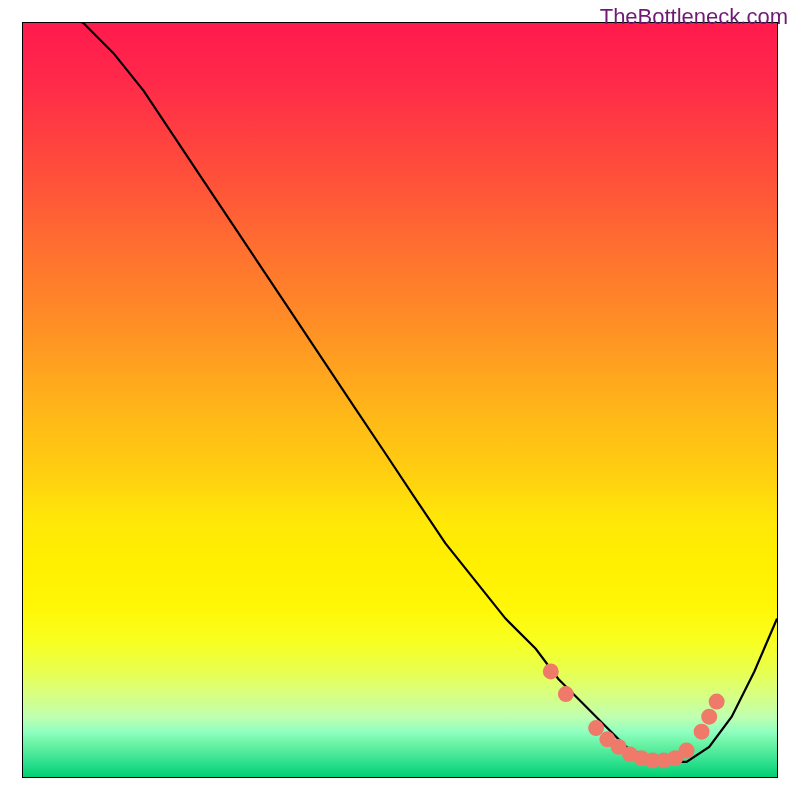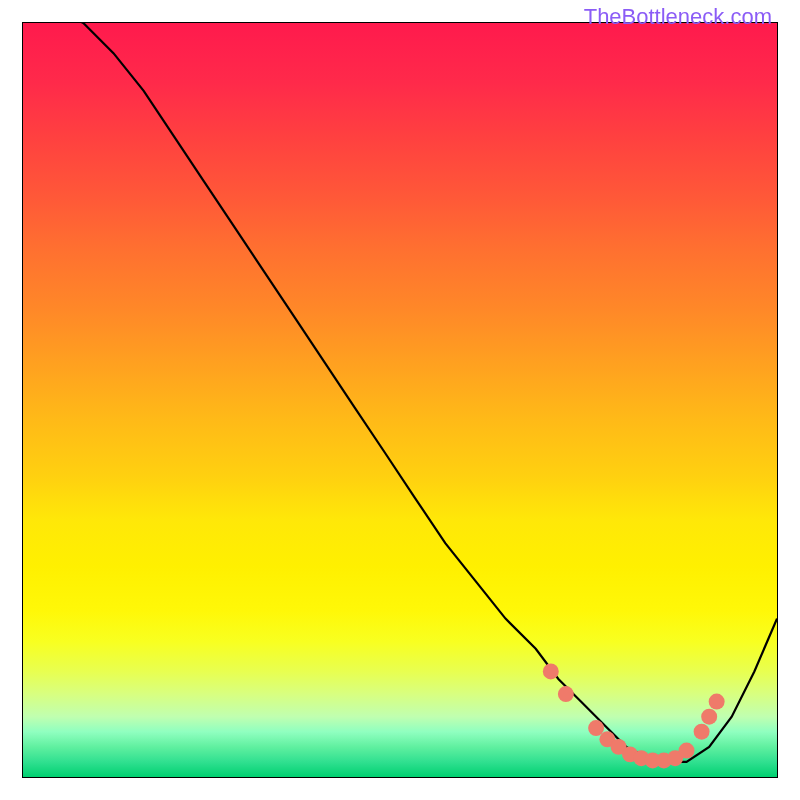--- a/index.html
+++ b/index.html
@@ -12,22 +12,22 @@
   }
   .container {
     width: 800px;
     height: 800px;
     position: relative;
     background: white;
   }
   .watermark {
     position: absolute;
     top: 4px;
-    right: 28px;
-    color: #8b5cf6;
+    right: 12px;
+    color: #701a75;
     font-size: 22px;
     font-weight: 500;
     z-index: 10;
   }
   .plot-area {
     position: absolute;
     left: 22px;
     top: 22px;
     width: 756px;
     height: 756px;

